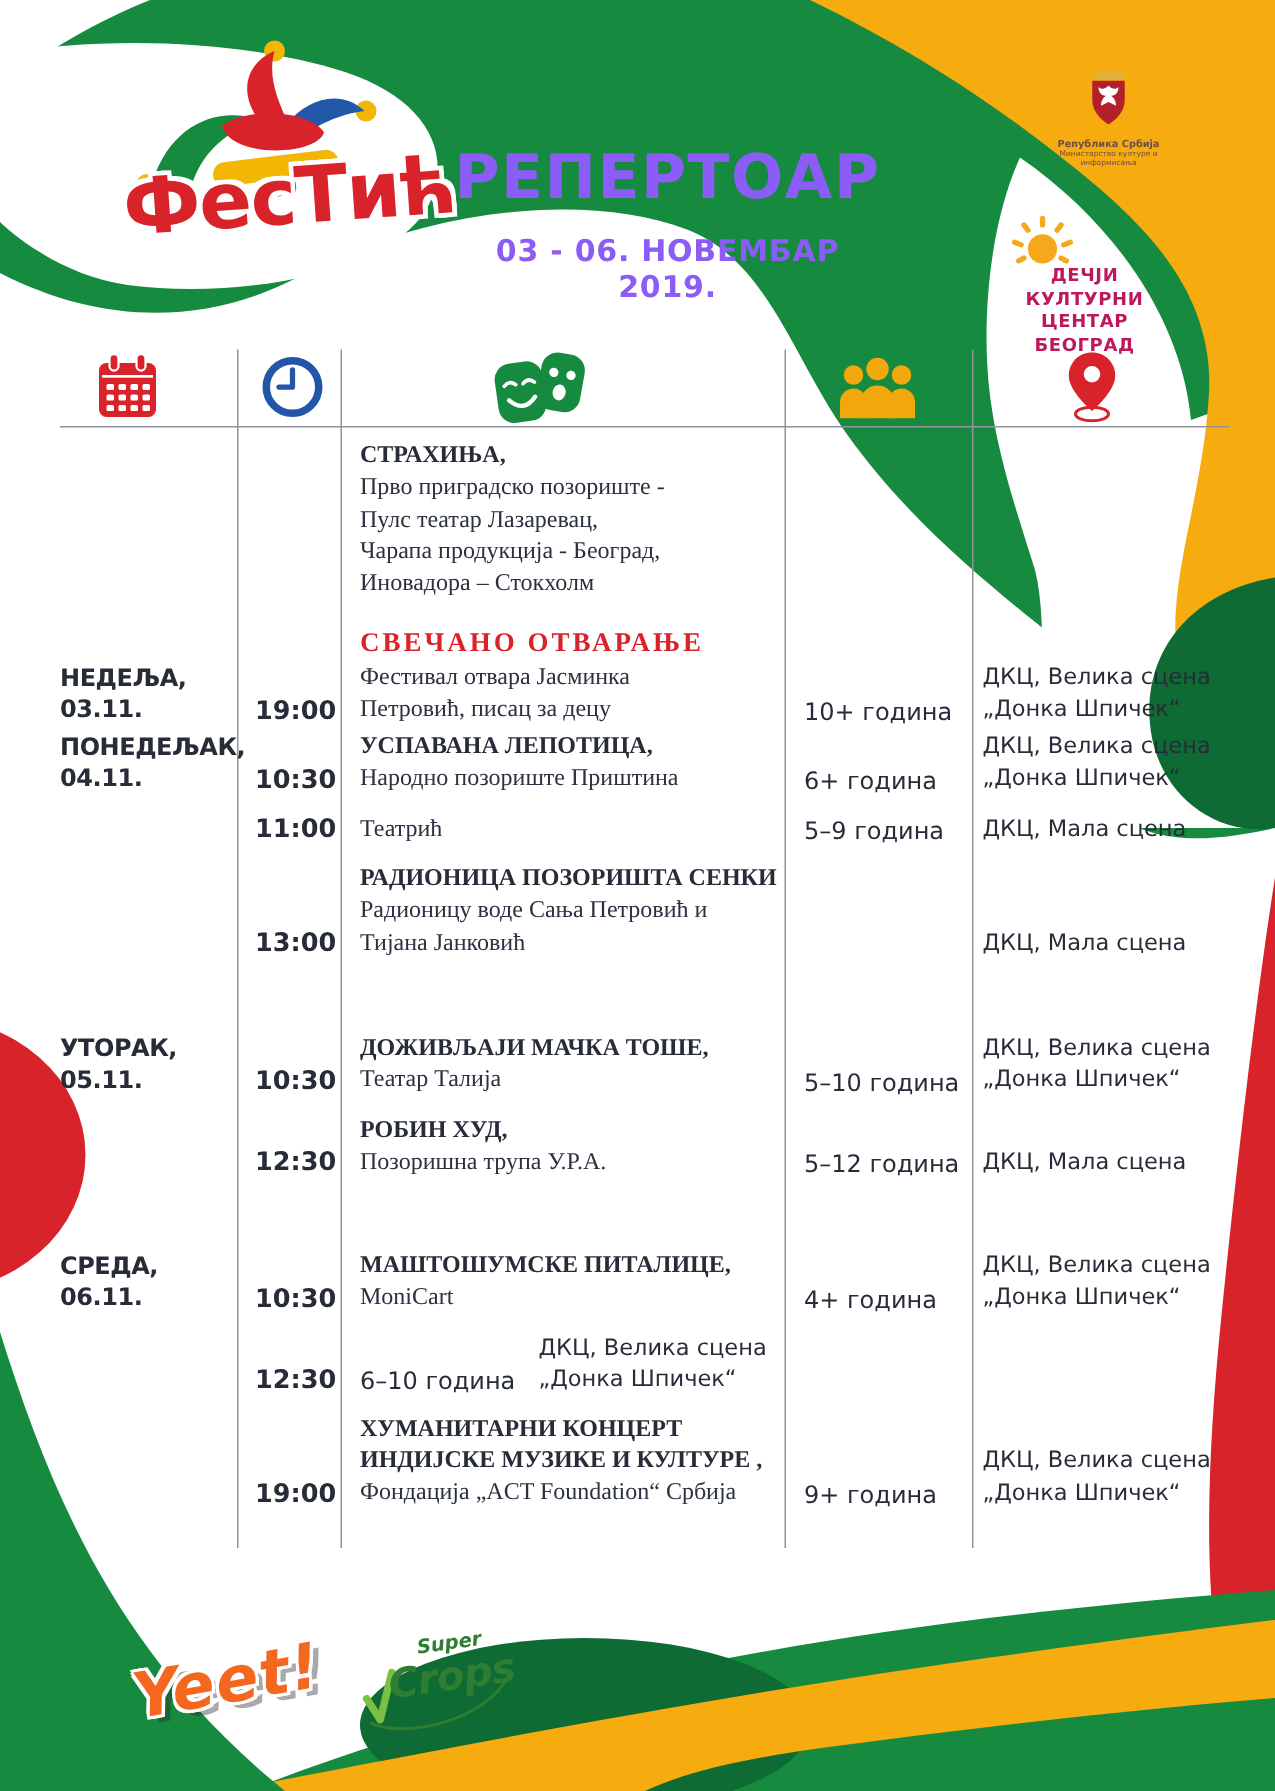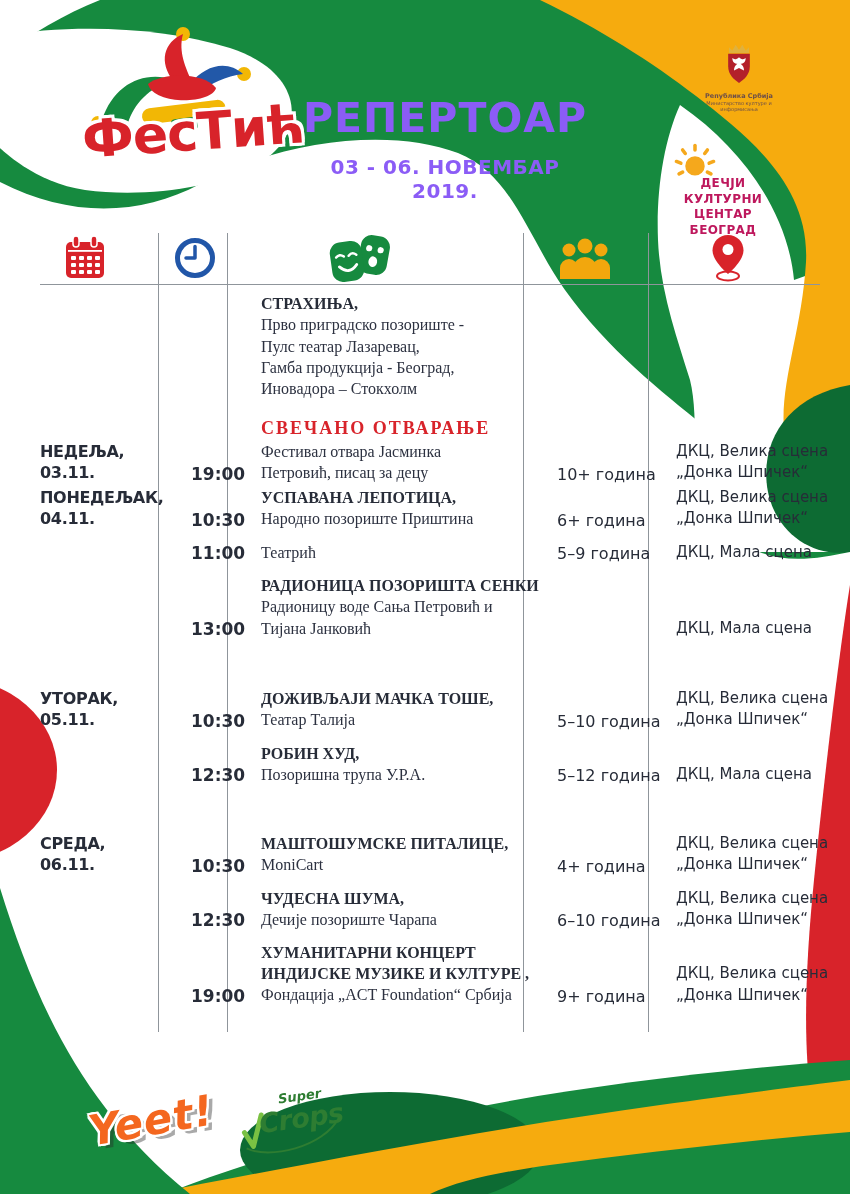--- a/index.html
+++ b/index.html
@@ -23,21 +23,21 @@
     color:#be185d;font-weight:bold;font-size:12px;line-height:1.3;letter-spacing:.4px;}
 
   
   .rep-table{position:absolute;left:40px;top:233px;width:780px;height:799px;}
   .vline{position:absolute;top:0;bottom:0;width:1px;background:#8f959b;}
   .hline{position:absolute;top:51px;left:0;right:0;height:1px;background:#8f959b;}
   .icon-slot{position:absolute;top:2px;width:64px;height:46px;display:flex;align-items:center;justify-content:center;}
   .day-group{position:absolute;left:0;right:0;}
   .event-row{display:flex;align-items:flex-end;margin-bottom:12px;}
   .cell-day{width:118px;flex:none;font-weight:bold;font-size:16px;line-height:1.3;letter-spacing:-.3px;}
-  .cell-time{width:69px;flex:none;padding-left:12px;box-sizing:border-box;font-weight:bold;font-size:17px;margin-left:21px;}
+  .cell-time{width:69px;flex:none;padding-left:12px;box-sizing:border-box;font-weight:bold;font-size:17px;}
   .cell-show{width:296px;flex:none;padding-left:13px;box-sizing:border-box;font-family:Liberation Serif, serif;}
   .show-title{font-weight:bold;font-size:16px;line-height:1.32;}
   .show-sub{font-size:16px;line-height:1.34;color:#2c3140;}
   .special-head{color:#d8232a;font-weight:bold;font-size:18px;letter-spacing:2px;margin-top:18px;}
   .special-sub{margin-top:2px;}
   .cell-age{width:125px;flex:none;padding-left:13px;box-sizing:border-box;font-size:16px;}
   .cell-venue{width:172px;flex:none;padding-left:7px;box-sizing:border-box;font-size:15px;line-height:1.42;}
 
   
   .yeet{position:absolute;left:88px;top:1096px;font-size:42px;font-weight:bold;font-style:italic;
@@ -202,21 +202,21 @@
 
     <div class="day-group" style="top:60px;">
       <div class="event-row">
         <div class="cell-day pre">НЕДЕЉА,
 03.11.</div>
         <div class="cell-time">19:00</div>
         <div class="cell-show">
           <div class="show-title pre">СТРАХИЊА,</div>
           <div class="show-sub pre">Прво приградско позориште -
 Пулс театар Лазаревац,
-Гамба продукција - Београд,
+Чарапа продукција - Београд,
 Иновадора – Стокхолм</div>
           <div class="special-head">СВЕЧАНО ОТВАРАЊЕ</div>
           <div class="show-sub pre special-sub">Фестивал отвара Јасминка
 Петровић, писац за децу</div>
         </div>
         <div class="cell-age">10+ година</div>
         <div class="cell-venue pre">ДКЦ, Велика сцена
 „Донка Шпичек“</div>
       </div>
     </div>
@@ -290,24 +290,20 @@
           <div class="show-title pre">МАШТОШУМСКЕ ПИТАЛИЦЕ,</div>
           <div class="show-sub pre">MoniCart</div>
         </div>
         <div class="cell-age">4+ година</div>
         <div class="cell-venue pre">ДКЦ, Велика сцена
 „Донка Шпичек“</div>
       </div>
       <div class="event-row">
         <div class="cell-day"></div>
         <div class="cell-time">12:30</div>
-        <div class="cell-show">
-          <div class="show-title pre">ЧУДЕСНА ШУМА,</div>
-          <div class="show-sub pre">Дечије позориште Чарапа</div>
-        </div>
         <div class="cell-age">6–10 година</div>
         <div class="cell-venue pre">ДКЦ, Велика сцена
 „Донка Шпичек“</div>
       </div>
       <div class="event-row">
         <div class="cell-day"></div>
         <div class="cell-time">19:00</div>
         <div class="cell-show">
           <div class="show-title pre">ХУМАНИТАРНИ КОНЦЕРТ
 ИНДИЈСКЕ МУЗИКЕ И КУЛТУРЕ ,</div>

